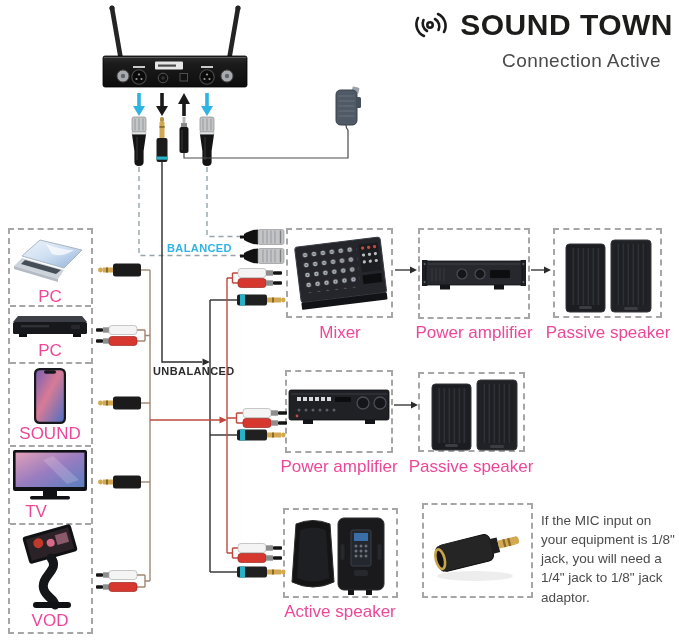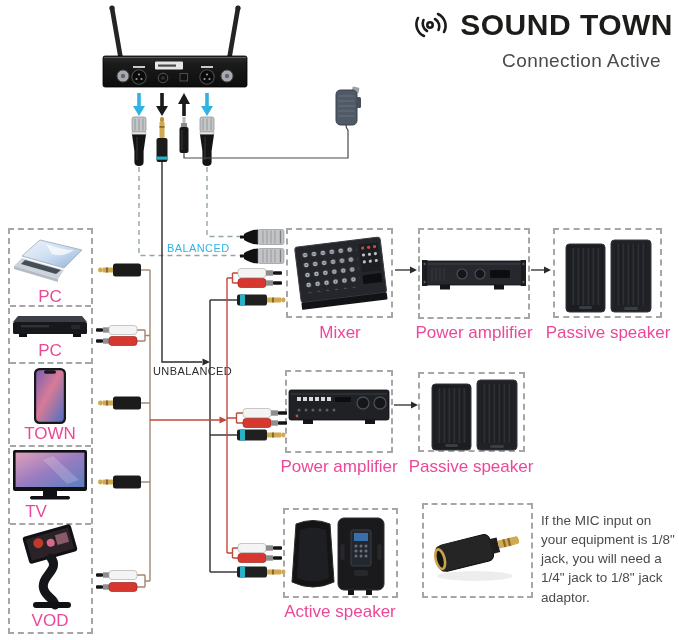--- a/index.html
+++ b/index.html
@@ -8,21 +8,21 @@
   
   .brand{position:absolute;top:5px;right:6px;text-align:right;}
   .brand-row{display:flex;align-items:center;justify-content:flex-end;gap:9px;}
   .brand-name{font-size:30px;font-weight:bold;letter-spacing:0.5px;color:#1c1c1a;}
   .brand-sub{font-size:19px;color:#4a4a4a;letter-spacing:0.4px;margin-top:5px;margin-right:12px;}
   
   .dashbox{position:absolute;border:2px dashed #a6a6a6;box-sizing:border-box;background:#fff;}
   .divider{position:absolute;left:0;width:100%;border-top:2px dashed #a6a6a6;}
   
   .eq-label{position:absolute;transform:translateX(-50%);font-size:17px;color:#ec4899;white-space:nowrap;}
-  .sig-label{position:absolute;font-size:11px;font-weight:normal;letter-spacing:0.4px;white-space:nowrap;}
+  .sig-label{position:absolute;font-size:11px;font-weight:bold;letter-spacing:0.4px;white-space:nowrap;}
   .dc-label{position:absolute;font-size:13px;color:#4a4a4a;letter-spacing:0.4px;white-space:nowrap;}
   .note{position:absolute;left:541px;top:511px;width:140px;font-size:13.5px;line-height:1.42;color:#4b4b4b;}
   svg{display:block;}
   .layer{position:absolute;left:0;top:0;pointer-events:none;}
 </style>
 </head>
 <body>
 
 <div class="stage">
 
@@ -44,21 +44,21 @@
   </div>
 
   <div class="dashbox" style="left:8px;top:228px;width:85px;height:406px;">
     <div class="divider" style="top:75px;"></div>
     <div class="divider" style="top:132px;"></div>
     <div class="divider" style="top:215px;"></div>
     <div class="divider" style="top:293px;"></div>
   </div>
   <div class="eq-label" style="left:50px;top:287px;">PC</div>
   <div class="eq-label" style="left:50px;top:341px;">PC</div>
-  <div class="eq-label" style="left:50px;top:424px;">TOWN</div>
+  <div class="eq-label" style="left:50px;top:424px;">SOUND</div>
   <div class="eq-label" style="left:36px;top:502px;">TV</div>
   <div class="eq-label" style="left:50px;top:611px;">VOD</div>
 
   <div class="dashbox" style="left:286px;top:228px;width:107px;height:90px;"></div>
   <div class="dashbox" style="left:418px;top:228px;width:112px;height:91px;"></div>
   <div class="dashbox" style="left:553px;top:228px;width:109px;height:90px;"></div>
   <div class="dashbox" style="left:285px;top:370px;width:108px;height:83px;"></div>
   <div class="dashbox" style="left:418px;top:372px;width:107px;height:80px;"></div>
   <div class="dashbox" style="left:283px;top:508px;width:115px;height:90px;"></div>
   <div class="dashbox" style="left:422px;top:503px;width:111px;height:95px;"></div>

